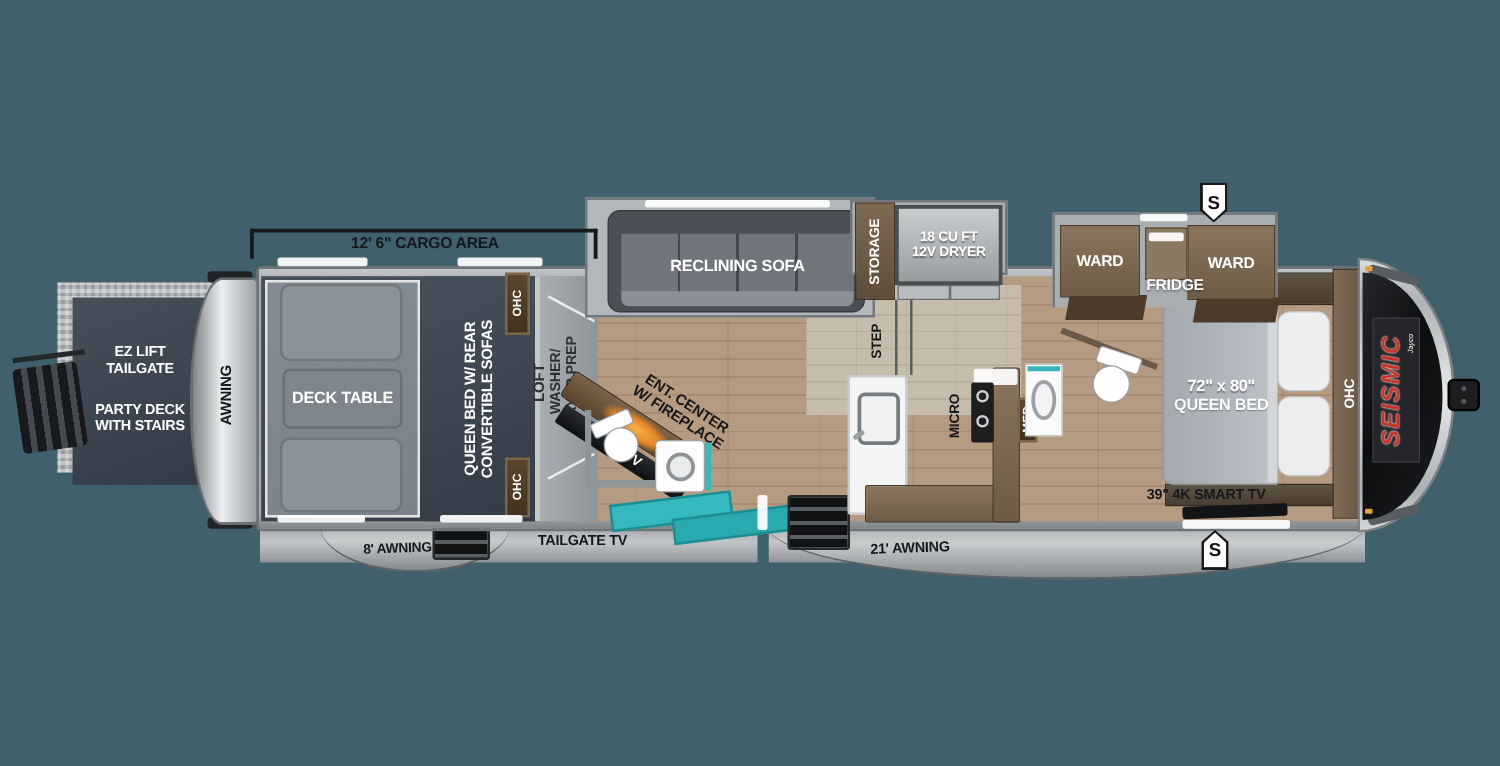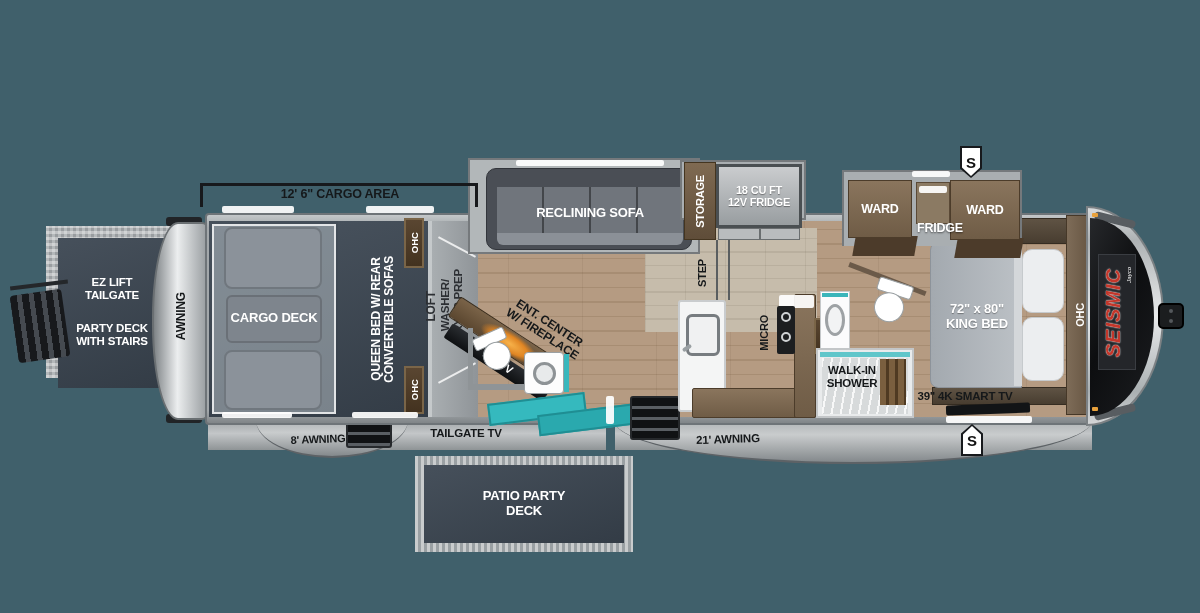--- a/index.html
+++ b/index.html
@@ -35,25 +35,20 @@
 </head>
 <body>
 
 <div class="stage">
 
   <div class="abs" style="left:208px;top:420px;width:884px;height:30px;background:linear-gradient(180deg,#9fa4a6,#c3c6c8 45%,#8f9496);"></div>
   <div class="abs arc" style="left:256px;top:420px;width:152px;height:38px;"></div>
   <div class="abs arc" style="left:614px;top:420px;width:478px;height:44px;"></div>
   <div class="abs" style="left:606px;top:420px;width:9px;height:34px;background:#40606B;"></div>
 
-  <div class="abs" style="left:415px;top:456px;width:218px;height:96px;background:repeating-linear-gradient(90deg,#c9cccd 0 3px,#9aa0a3 3px 6px);">
-    <div class="abs navy cc" style="left:9px;top:9px;width:200px;height:78px;">
-      <div class="lbl wlbl" style="width:110px;font-size:13px;">PATIO PARTY DECK</div>
-    </div>
-  </div>
 
   <div class="abs lbl" style="left:420px;top:427px;width:92px;font-size:11.5px;">TAILGATE TV</div>
   <div class="abs lbl" style="left:270px;top:433px;width:96px;font-size:11px;transform:rotate(-2deg);">8' AWNING</div>
   <div class="abs lbl" style="left:680px;top:433px;width:96px;font-size:11.5px;transform:rotate(-2deg);">21' AWNING</div>
 
   <div class="abs steps" style="left:346px;top:400px;width:46px;height:48px;"></div>
 
   <div class="abs" style="left:46px;top:226px;width:132px;height:152px;
               background-image:repeating-linear-gradient(0deg,rgba(255,255,255,.38) 0 3px,transparent 3px 6px),
                                repeating-linear-gradient(90deg,#b4b8ba 0 3px,#999da0 3px 6px);">
@@ -79,21 +74,21 @@
 
   <div class="abs wood" style="left:212px;top:221px;width:876px;height:196px;"></div>
   <div class="abs tile" style="left:645px;top:228px;width:172px;height:104px;"></div>
 
   <div class="abs navy" style="left:209px;top:221px;width:222px;height:196px;"></div>
   <div class="abs" style="left:212px;top:224px;width:124px;height:190px;background:rgba(216,226,230,0.42);
               border:2px solid rgba(255,255,255,0.78);"></div>
   <div class="abs" style="left:224px;top:227px;width:98px;height:62px;border-radius:8px;background:#8b929a;border:2px solid #70777e;"></div>
   <div class="abs" style="left:226px;top:295px;width:96px;height:48px;border-radius:6px;background:#7e858d;border:2px solid #6a7077;"></div>
   <div class="abs" style="left:224px;top:350px;width:98px;height:60px;border-radius:8px;background:#8b929a;border:2px solid #70777e;"></div>
-  <div class="abs lbl wlbl" style="left:216px;top:311px;width:116px;font-size:13px;">CARGO DECK</div>
+  <div class="abs lbl wlbl" style="left:216px;top:311px;width:116px;font-size:13px;">DECK TABLE</div>
 
   <div class="abs navy cc" style="left:338px;top:221px;width:90px;height:196px;">
     <div class="vup" style="text-align:center;">
       <span class="lbl wlbl" style="display:block;font-size:12px;">QUEEN BED W/ REAR</span>
       <span class="lbl wlbl" style="display:block;font-size:12px;">CONVERTIBLE SOFAS</span>
     </div>
   </div>
 
   <div class="abs" style="left:428px;top:221px;width:4px;height:196px;background:#c5c9cb;"></div>
   <div class="abs tag cc" style="left:404px;top:218px;width:20px;height:50px;">
@@ -126,21 +121,21 @@
   <div class="abs lbl wlbl" style="left:500px;top:206px;width:180px;font-size:13px;">RECLINING SOFA</div>
 
   <div class="abs" style="left:680px;top:160px;width:126px;height:60px;background:#a9aeb1;border:2px solid #75797c;"></div>
   <div class="abs cc" style="left:684px;top:162px;width:32px;height:78px;background:linear-gradient(180deg,#7f6a52,#5f4d39);border:1px solid #443520;">
     <span class="lbl wlbl vup" style="font-size:11px;">STORAGE</span>
   </div>
   <div class="abs cc" style="left:716px;top:164px;width:86px;height:64px;border:3px solid #4a4f52;
               background:linear-gradient(180deg,#caccce,#989da0);">
     <div style="text-align:center;">
       <span class="lbl wlbl" style="display:block;font-size:11px;text-shadow:0 1px 1px rgba(0,0,0,.4);">18 CU FT</span>
-      <span class="lbl wlbl" style="display:block;font-size:11px;text-shadow:0 1px 1px rgba(0,0,0,.4);">12V FRIDGE</span>
+      <span class="lbl wlbl" style="display:block;font-size:11px;text-shadow:0 1px 1px rgba(0,0,0,.4);">12V DRYER</span>
     </div>
   </div>
   <div class="abs" style="left:718px;top:228px;width:82px;height:12px;background:#b9bcbe;border:1px solid #6a6e70;">
     <div class="abs" style="left:40px;top:0;width:2px;height:10px;background:#6a6e70;"></div>
   </div>
 
   <div class="abs" style="left:716px;top:240px;width:2px;height:60px;background:#5a5e60;"></div>
   <div class="abs" style="left:728px;top:240px;width:2px;height:60px;background:#5a5e60;"></div>
   <div class="abs cc" style="left:694px;top:250px;width:16px;height:46px;">
     <span class="lbl vup" style="font-size:11px;">STEP</span>
@@ -194,39 +189,31 @@
   </div>
   <div class="abs" style="left:820px;top:291px;width:30px;height:58px;background:#fbfbfc;border:1px solid #c5c8ca;">
     <div class="abs" style="left:1px;top:1px;width:26px;height:4px;background:#3ab5ba;"></div>
     <div class="abs" style="left:4px;top:12px;width:20px;height:32px;border:3px solid #9ea2a5;border-radius:50%;background:#f2f3f4;"></div>
   </div>
   <div class="abs" style="left:850px;top:262px;width:82px;height:5px;background:#6b5a49;transform:rotate(21deg);transform-origin:0 0;"></div>
   <div class="abs" style="left:872px;top:282px;width:46px;height:46px;transform:rotate(18deg);">
     <div class="abs" style="left:0;top:0;width:36px;height:14px;background:#fff;border:1px solid #9aa0a3;border-radius:3px;"></div>
     <div class="abs" style="left:3px;top:12px;width:30px;height:30px;background:#fff;border:1px solid #9aa0a3;border-radius:50%;"></div>
   </div>
-  <div class="abs" style="left:816px;top:348px;width:98px;height:70px;background:#e9ebec;border:2px solid #c3c6c8;">
-    <div class="abs" style="left:2px;top:2px;width:90px;height:5px;background:#5fc6ca;"></div>
-    <div class="abs" style="left:4px;top:8px;width:86px;height:56px;background:#d7dadb;
-                background-image:repeating-linear-gradient(100deg,rgba(255,255,255,.8) 0 2px,transparent 2px 9px);"></div>
-    <div class="abs" style="left:62px;top:9px;width:26px;height:46px;
-                background:repeating-linear-gradient(90deg,#7a5f3f 0 6px,#4f3a22 6px 9px);"></div>
-    <div class="abs lbl" style="left:5px;top:14px;width:58px;font-size:11.5px;text-align:center;">WALK-IN SHOWER</div>
-  </div>
 
   <div class="abs" style="left:930px;top:218px;width:142px;height:26px;background:linear-gradient(180deg,#5f5344,#483d30);border:1px solid #352c21;"></div>
   <div class="abs" style="left:932px;top:387px;width:138px;height:18px;background:linear-gradient(180deg,#5f5344,#483d30);border:1px solid #352c21;"></div>
   <div class="abs" style="left:930px;top:242px;width:92px;height:146px;border-radius:8px 0 0 8px;
               background:linear-gradient(90deg,#a3a9af,#bcc1c6);border:1px solid #8d939a;"></div>
   <div class="abs" style="left:1014px;top:244px;width:8px;height:142px;background:#d4d7da;"></div>
   <div class="abs" style="left:1022px;top:249px;width:42px;height:64px;background:#eceef0;border:1px solid #c6cacd;border-radius:10px;"></div>
   <div class="abs" style="left:1022px;top:317px;width:42px;height:64px;background:#eceef0;border:1px solid #c6cacd;border-radius:10px;"></div>
   <div class="abs" style="left:934px;top:302px;width:86px;text-align:center;">
     <span class="lbl wlbl" style="display:block;font-size:13px;text-shadow:0 1px 1px rgba(0,0,0,.35);">72" x 80"</span>
-    <span class="lbl wlbl" style="display:block;font-size:13px;text-shadow:0 1px 1px rgba(0,0,0,.35);">KING BED</span>
+    <span class="lbl wlbl" style="display:block;font-size:13px;text-shadow:0 1px 1px rgba(0,0,0,.35);">QUEEN BED</span>
   </div>
 
   <div class="abs cc" style="left:1066px;top:215px;width:28px;height:200px;background:linear-gradient(90deg,#7e6c58,#63523f);border:1px solid #46false38;border:1px solid #463828;">
     <span class="lbl wlbl vup" style="font-size:11px;">OHC</span>
   </div>
 
   <div class="abs lbl" style="left:912px;top:390px;width:106px;font-size:11.5px;">39" 4K SMART TV</div>
   <div class="abs" style="left:946px;top:404px;width:84px;height:10px;background:#121416;border-radius:2px;transform:rotate(-2deg);"></div>
   <div class="abs whitestrip" style="left:946px;top:416px;width:86px;height:7px;"></div>
 

